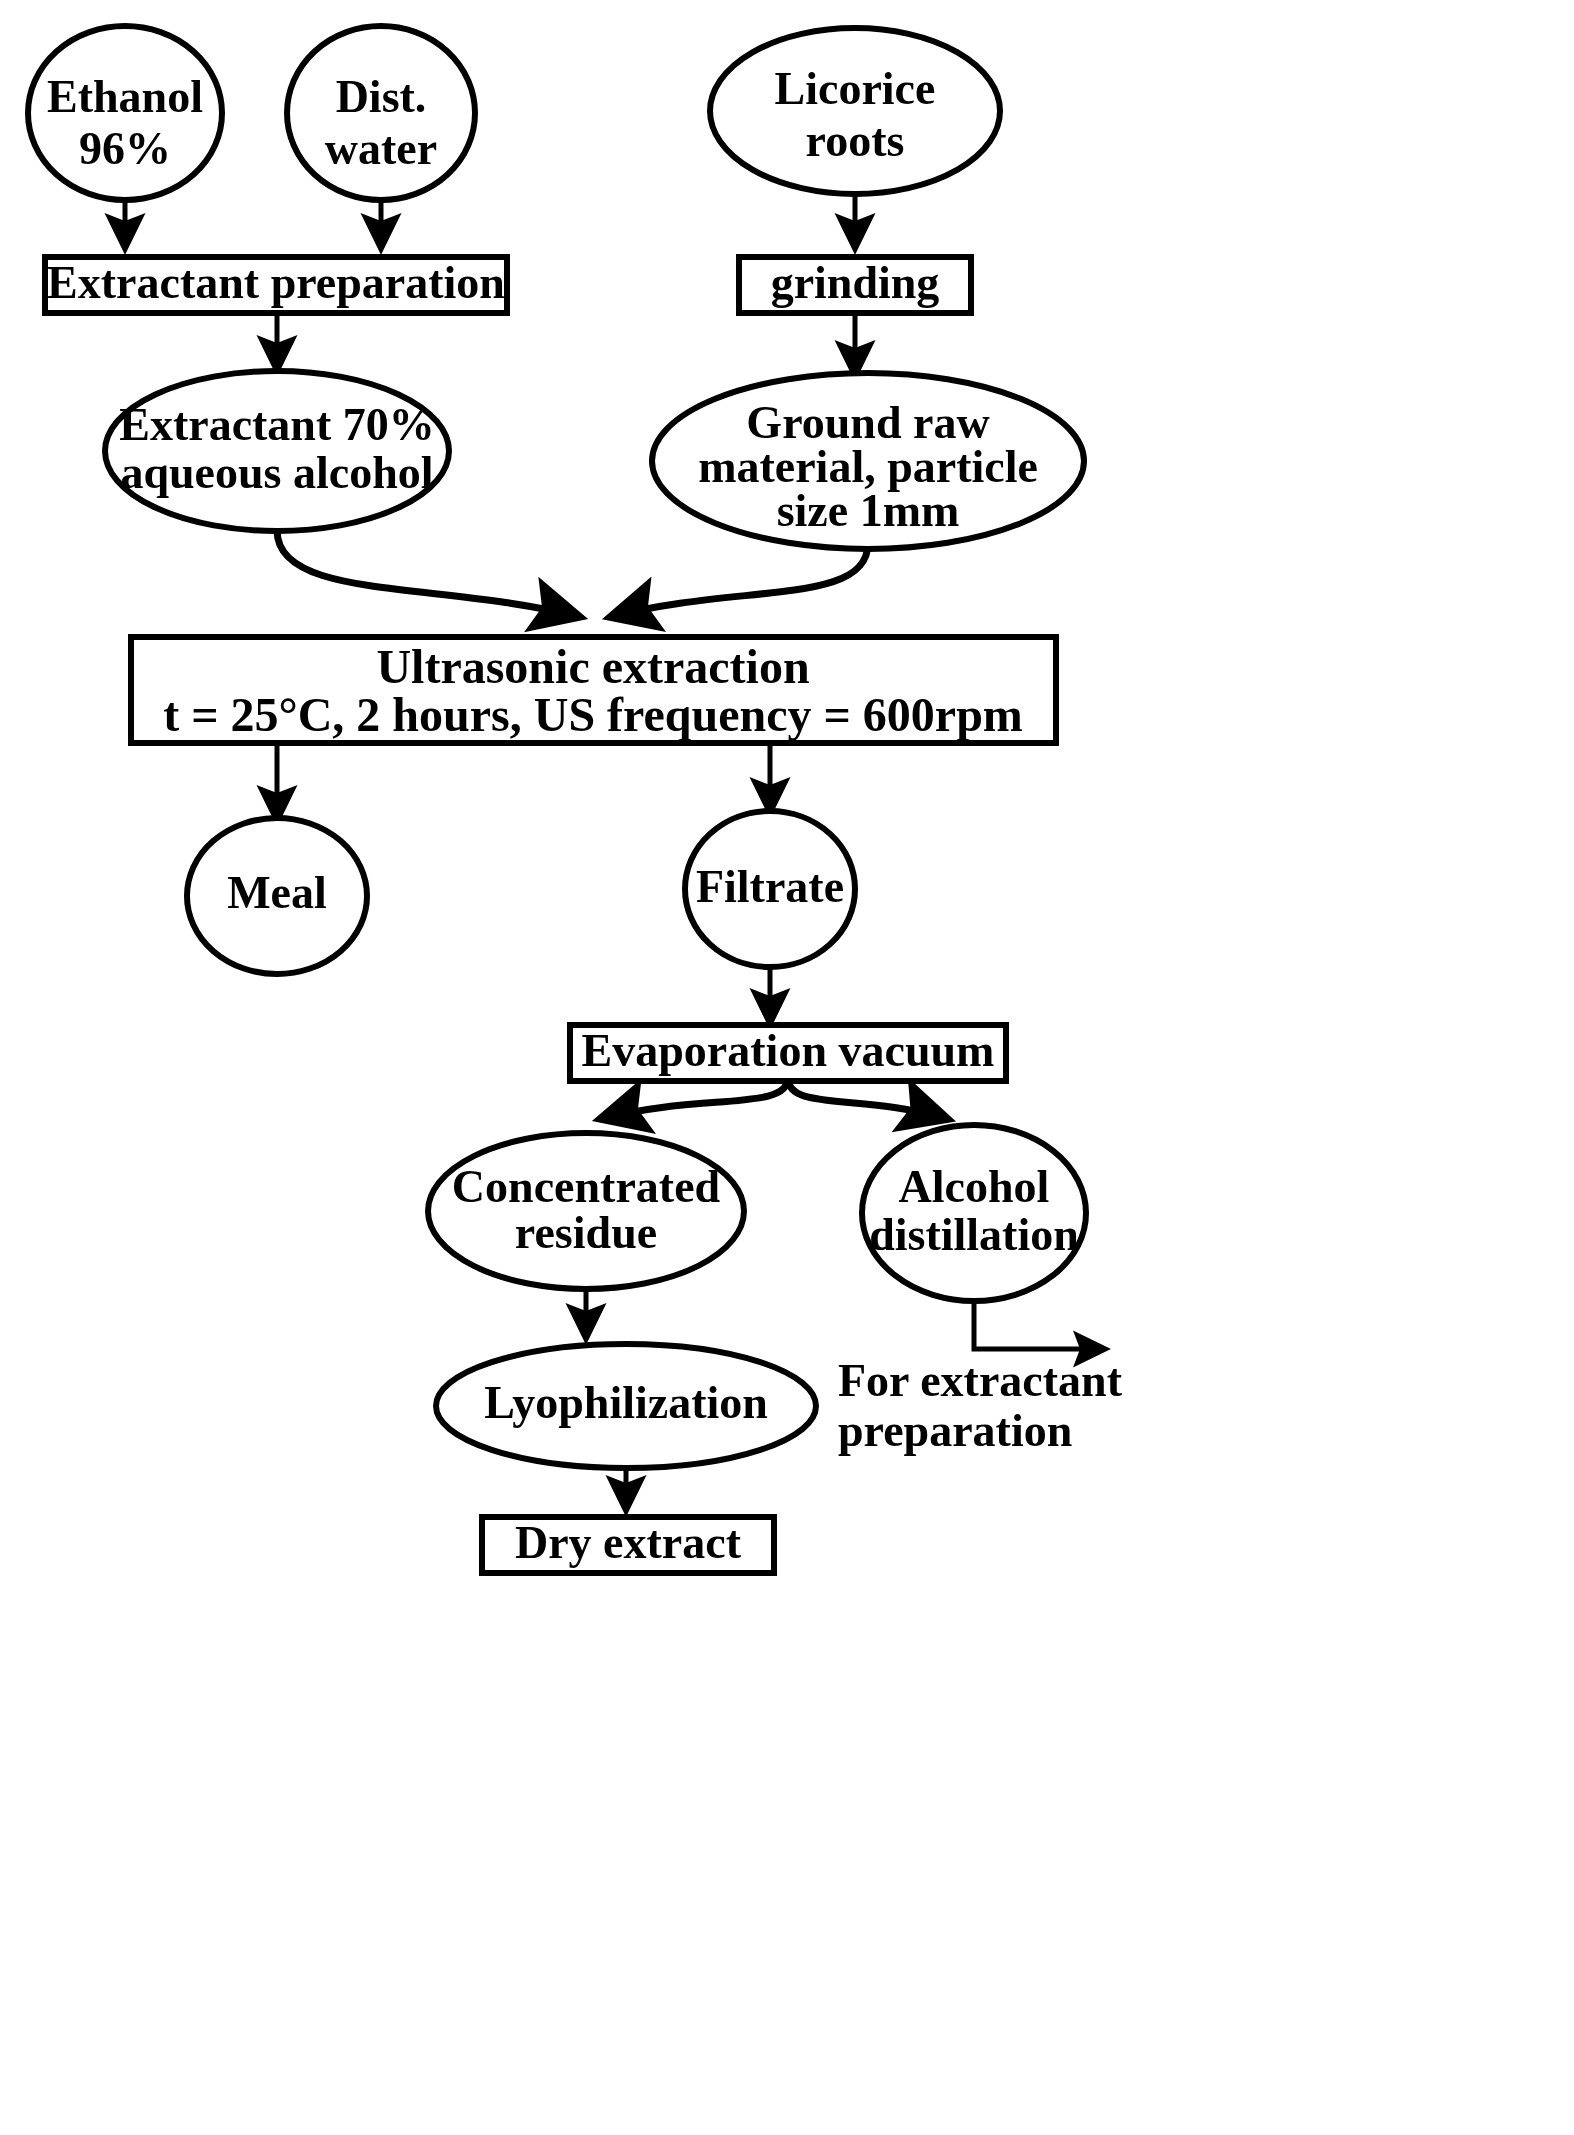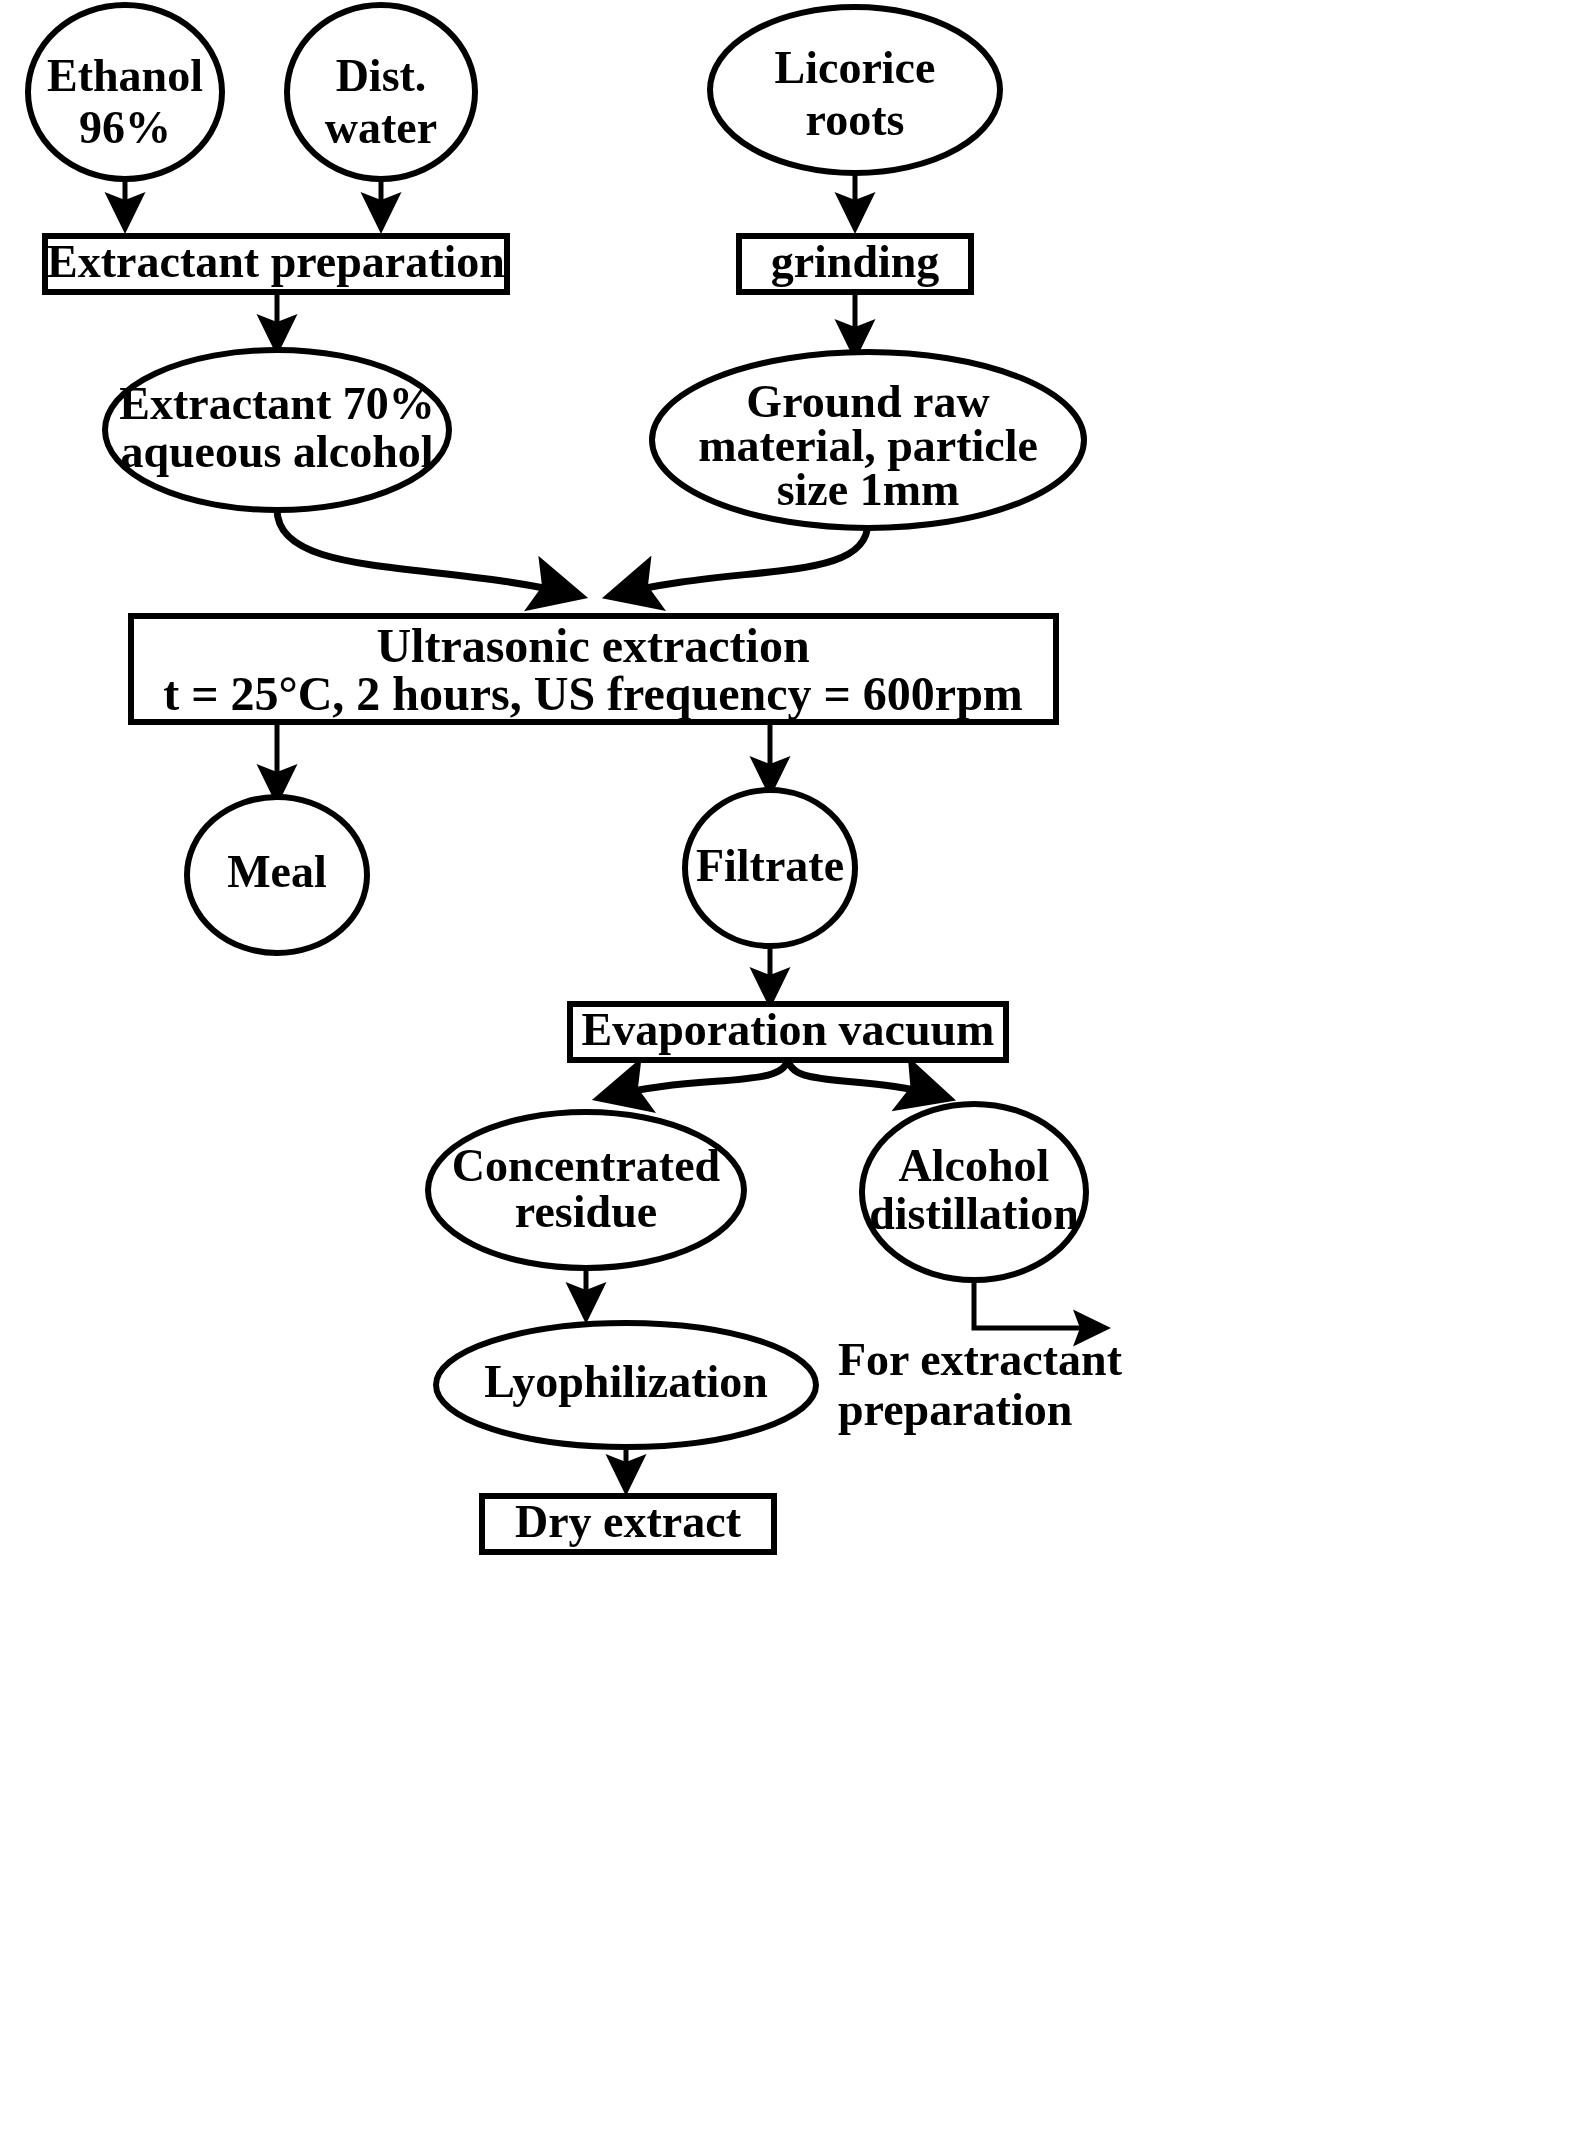--- a/index.html
+++ b/index.html
@@ -7,20 +7,21 @@
     padding: 0;
     background: #ffffff;
   }
   #page {
     position: relative;
     width: 1574px;
     height: 2018px;
     background: #ffffff;
     font-family: "Liberation Serif", "DejaVu Serif", serif;
     overflow: hidden;
+    margin-top: 21px;
   }
   svg#flow {
     display: block;
     width: 1574px;
     height: 2135px;
   }
   .node-shape {
     fill: #ffffff;
     stroke: #000000;
     stroke-width: 6;

